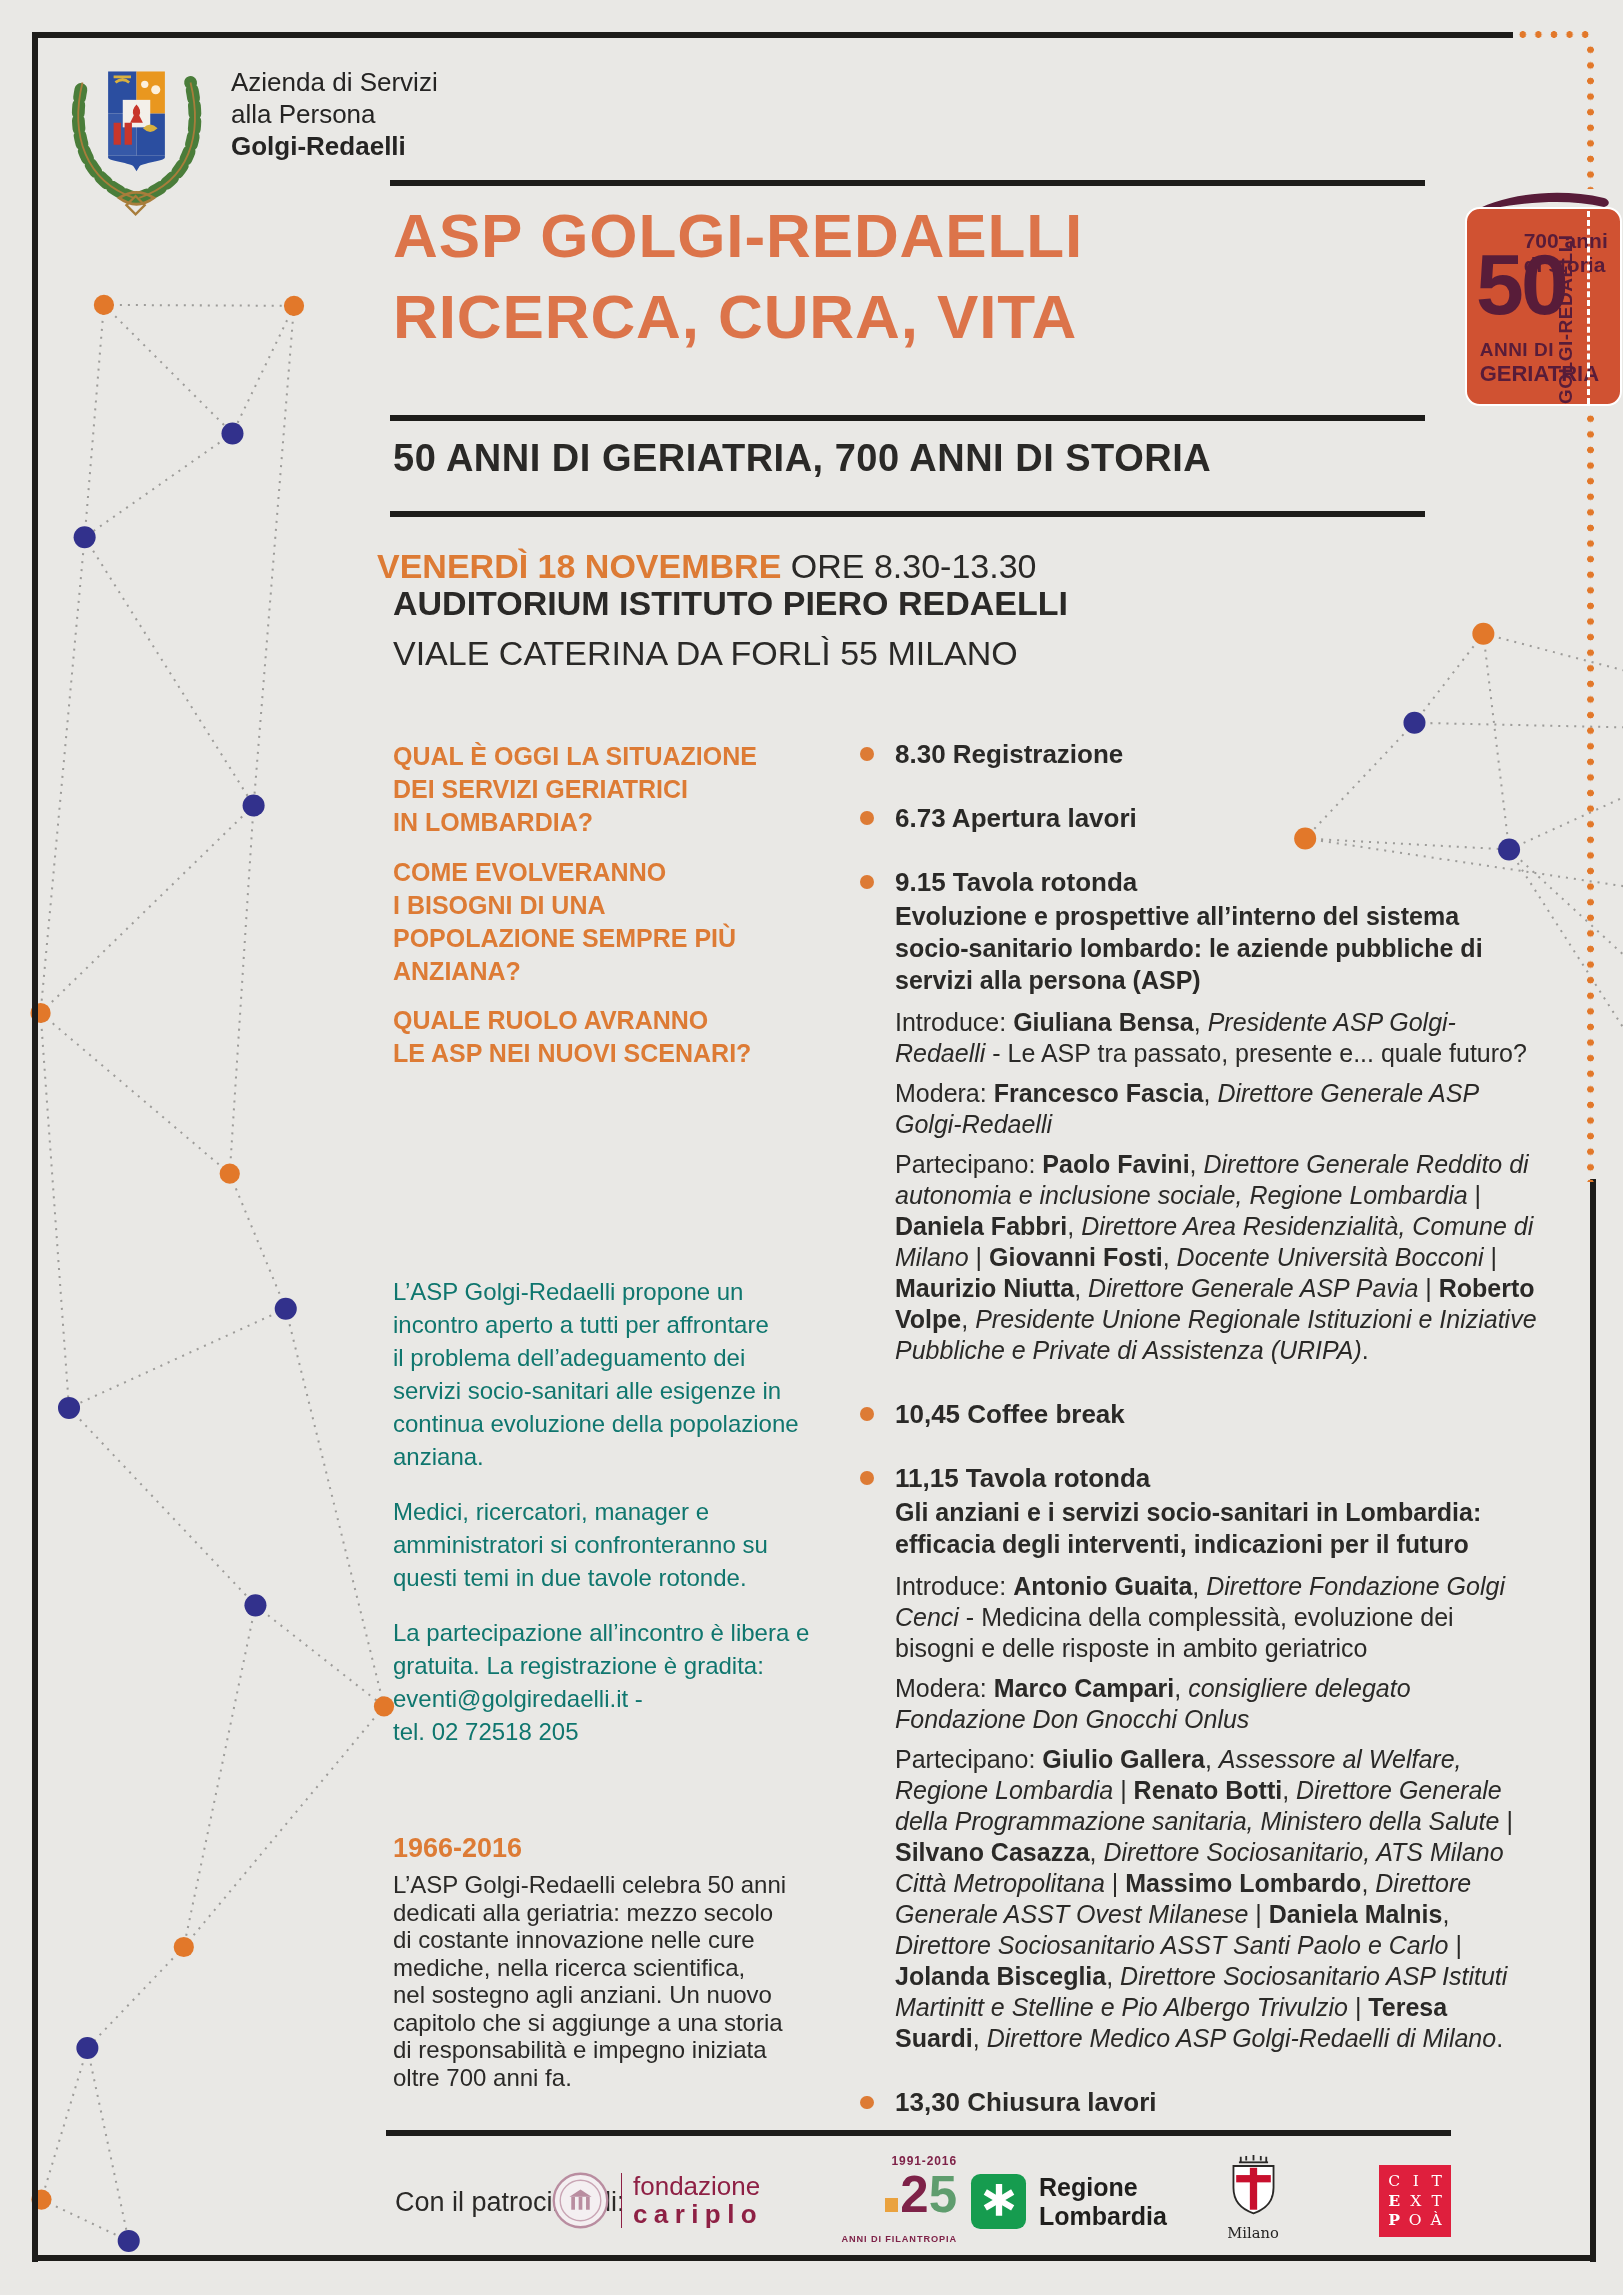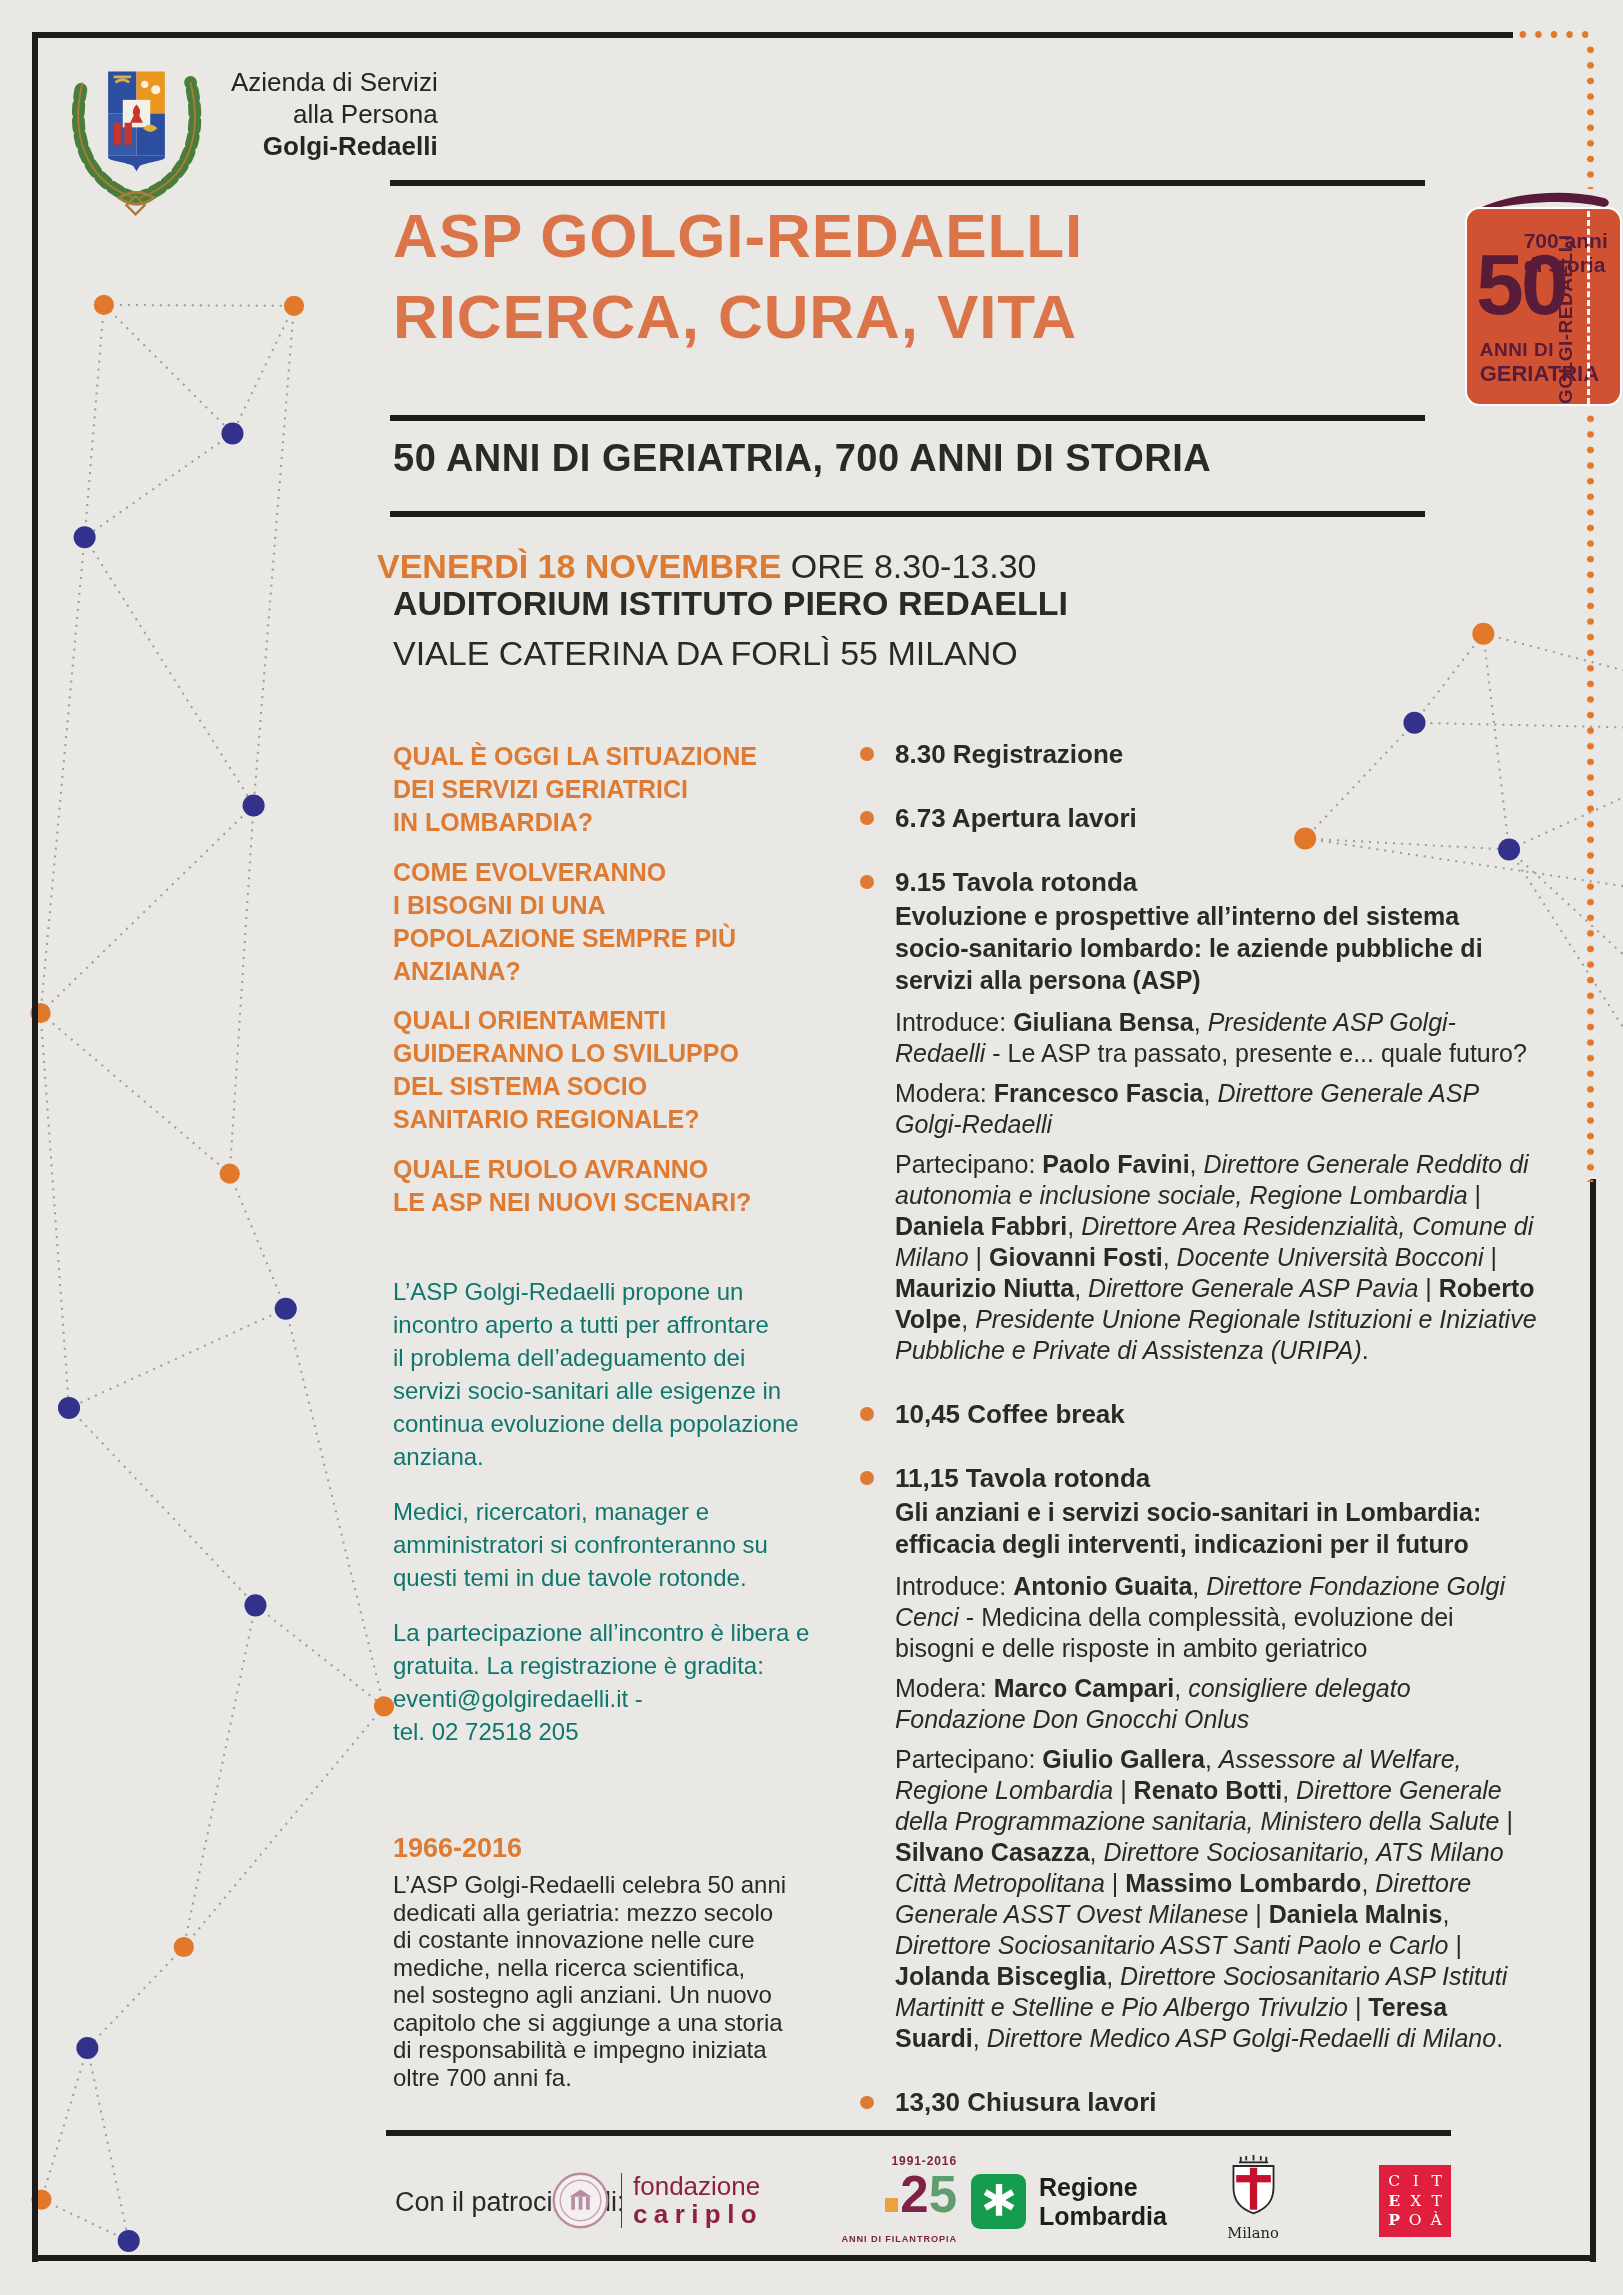--- a/index.html
+++ b/index.html
@@ -7,21 +7,21 @@
   .poster{position:relative;width:1624px;height:2296px;background:#e9e8e5;overflow:hidden;margin:0 auto;}
   
   .frame{position:absolute;background:#1d1c1a;z-index:3;}
   .rule{position:absolute;background:#1d1c1a;height:6.4px;z-index:2;}
   .dots-h{position:absolute;height:11px;background-image:radial-gradient(circle,#e2782a 3.1px,transparent 3.6px);background-size:15.6px 11px;background-repeat:repeat-x;z-index:3;}
   .dots-v{position:absolute;width:11px;background-image:radial-gradient(circle,#e2782a 3.1px,transparent 3.6px);background-size:11px 15.6px;background-repeat:repeat-y;z-index:3;}
   
   .decor{position:absolute;left:0;top:0;z-index:1;}
   
   .logo-wrap{position:absolute;left:55px;top:44px;z-index:2;}
-  .logo-text{position:absolute;left:231px;top:66px;font-size:26px;line-height:32px;color:#252423;z-index:2;text-align:right;}
+  .logo-text{position:absolute;left:231px;top:66px;font-size:26px;line-height:32px;color:#252423;z-index:2;}
   .logo-text .bold{font-weight:700;}
   
   .h-title{position:absolute;left:393px;top:195px;font-size:62px;line-height:81px;font-weight:700;color:#dc744a;letter-spacing:0.9px;z-index:2;}
   .subtitle{position:absolute;left:393px;top:437px;font-size:38px;font-weight:600;color:#2a2927;letter-spacing:0.5px;z-index:2;}
   .dateline{position:absolute;left:377px;top:534px;font-size:34px;z-index:2;margin-top:13px;}
   .dateline .orange{color:#dd7b35;font-weight:700;}
   .dateline .rest{color:#2a2927;font-weight:500;}
   .venue{position:absolute;left:393px;top:584px;font-size:34px;font-weight:700;color:#2a2927;z-index:2;}
   .address{position:absolute;left:393px;top:634px;font-size:34px;color:#2a2927;z-index:2;}
   
@@ -172,24 +172,20 @@
   </div>
 
   <div class="questions">
       <div class="question">QUAL È OGGI LA SITUAZIONE
 DEI SERVIZI GERIATRICI
 IN LOMBARDIA?</div>
       <div class="question">COME EVOLVERANNO
 I BISOGNI DI UNA
 POPOLAZIONE SEMPRE PIÙ
 ANZIANA?</div>
-      <div class="question">QUALI ORIENTAMENTI
-GUIDERANNO LO SVILUPPO
-DEL SISTEMA SOCIO
-SANITARIO REGIONALE?</div>
       <div class="question">QUALE RUOLO AVRANNO
 LE ASP NEI NUOVI SCENARI?</div>
     </div>
   <div class="intro">
       <p class="intro-p">L’ASP Golgi-Redaelli propone un
 incontro aperto a tutti per affrontare
 il problema dell’adeguamento dei
 servizi socio-sanitari alle esigenze in
 continua evoluzione della popolazione
 anziana.</p>

